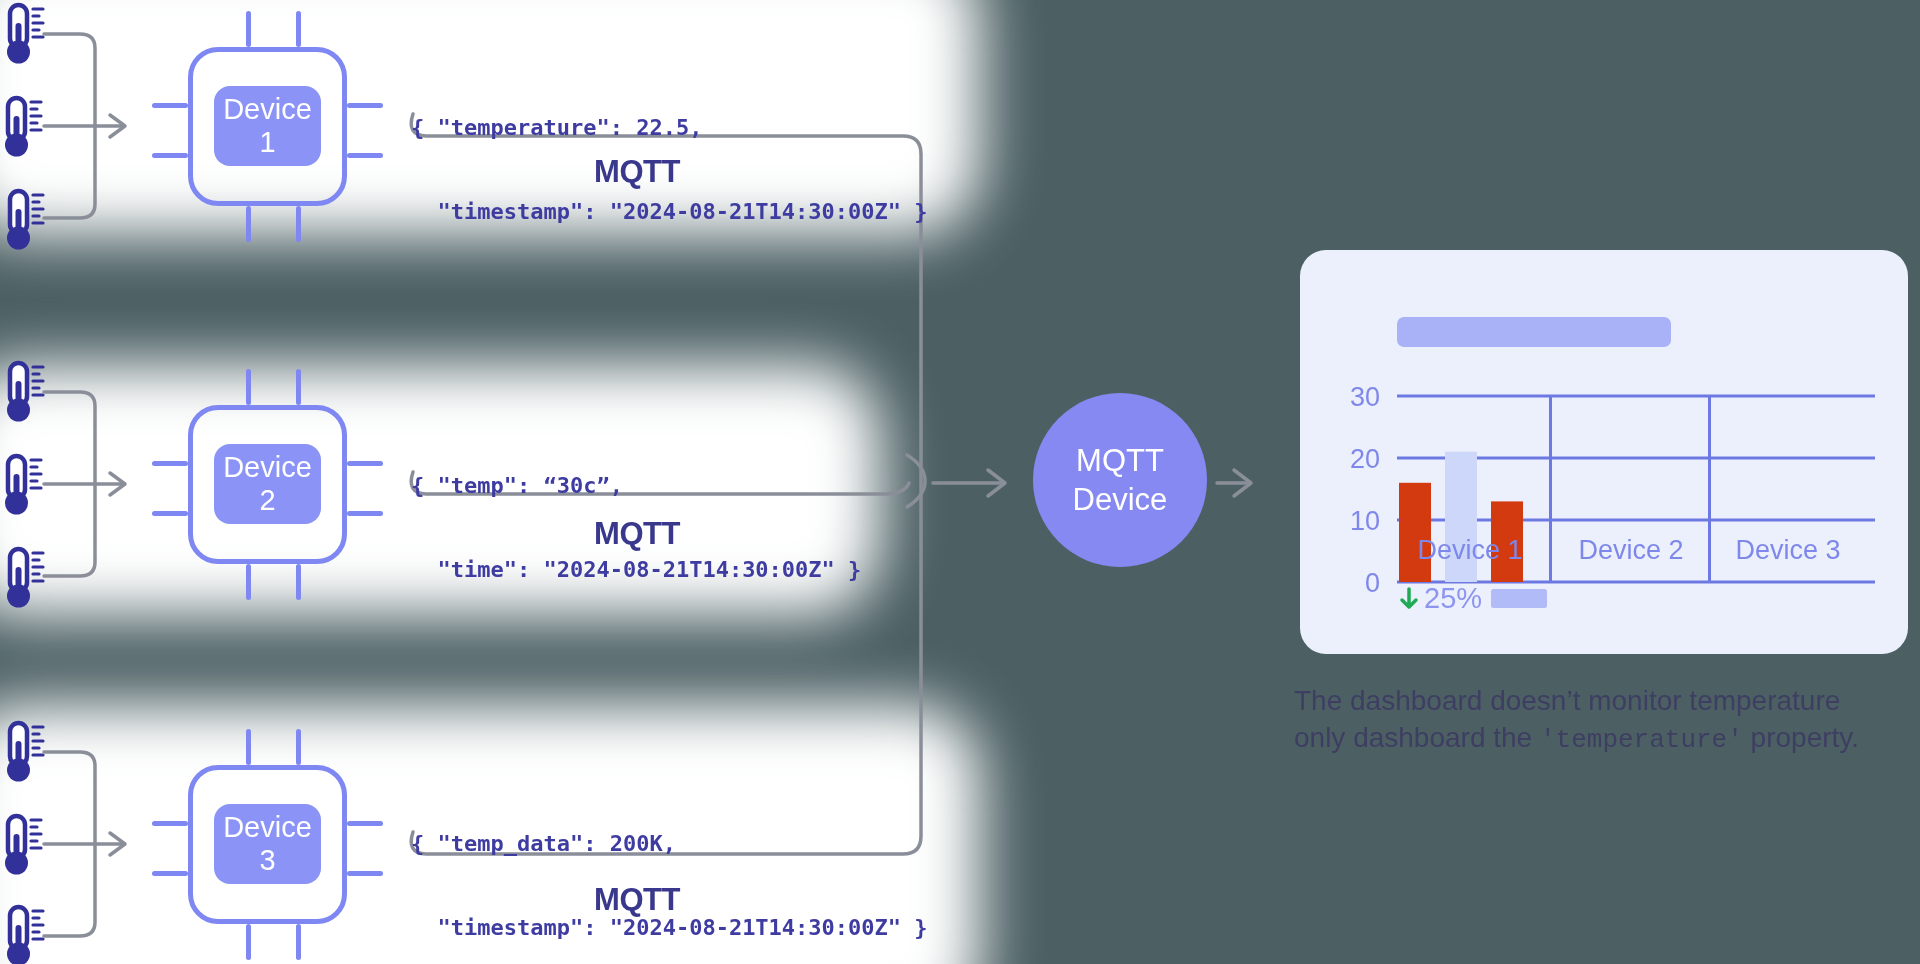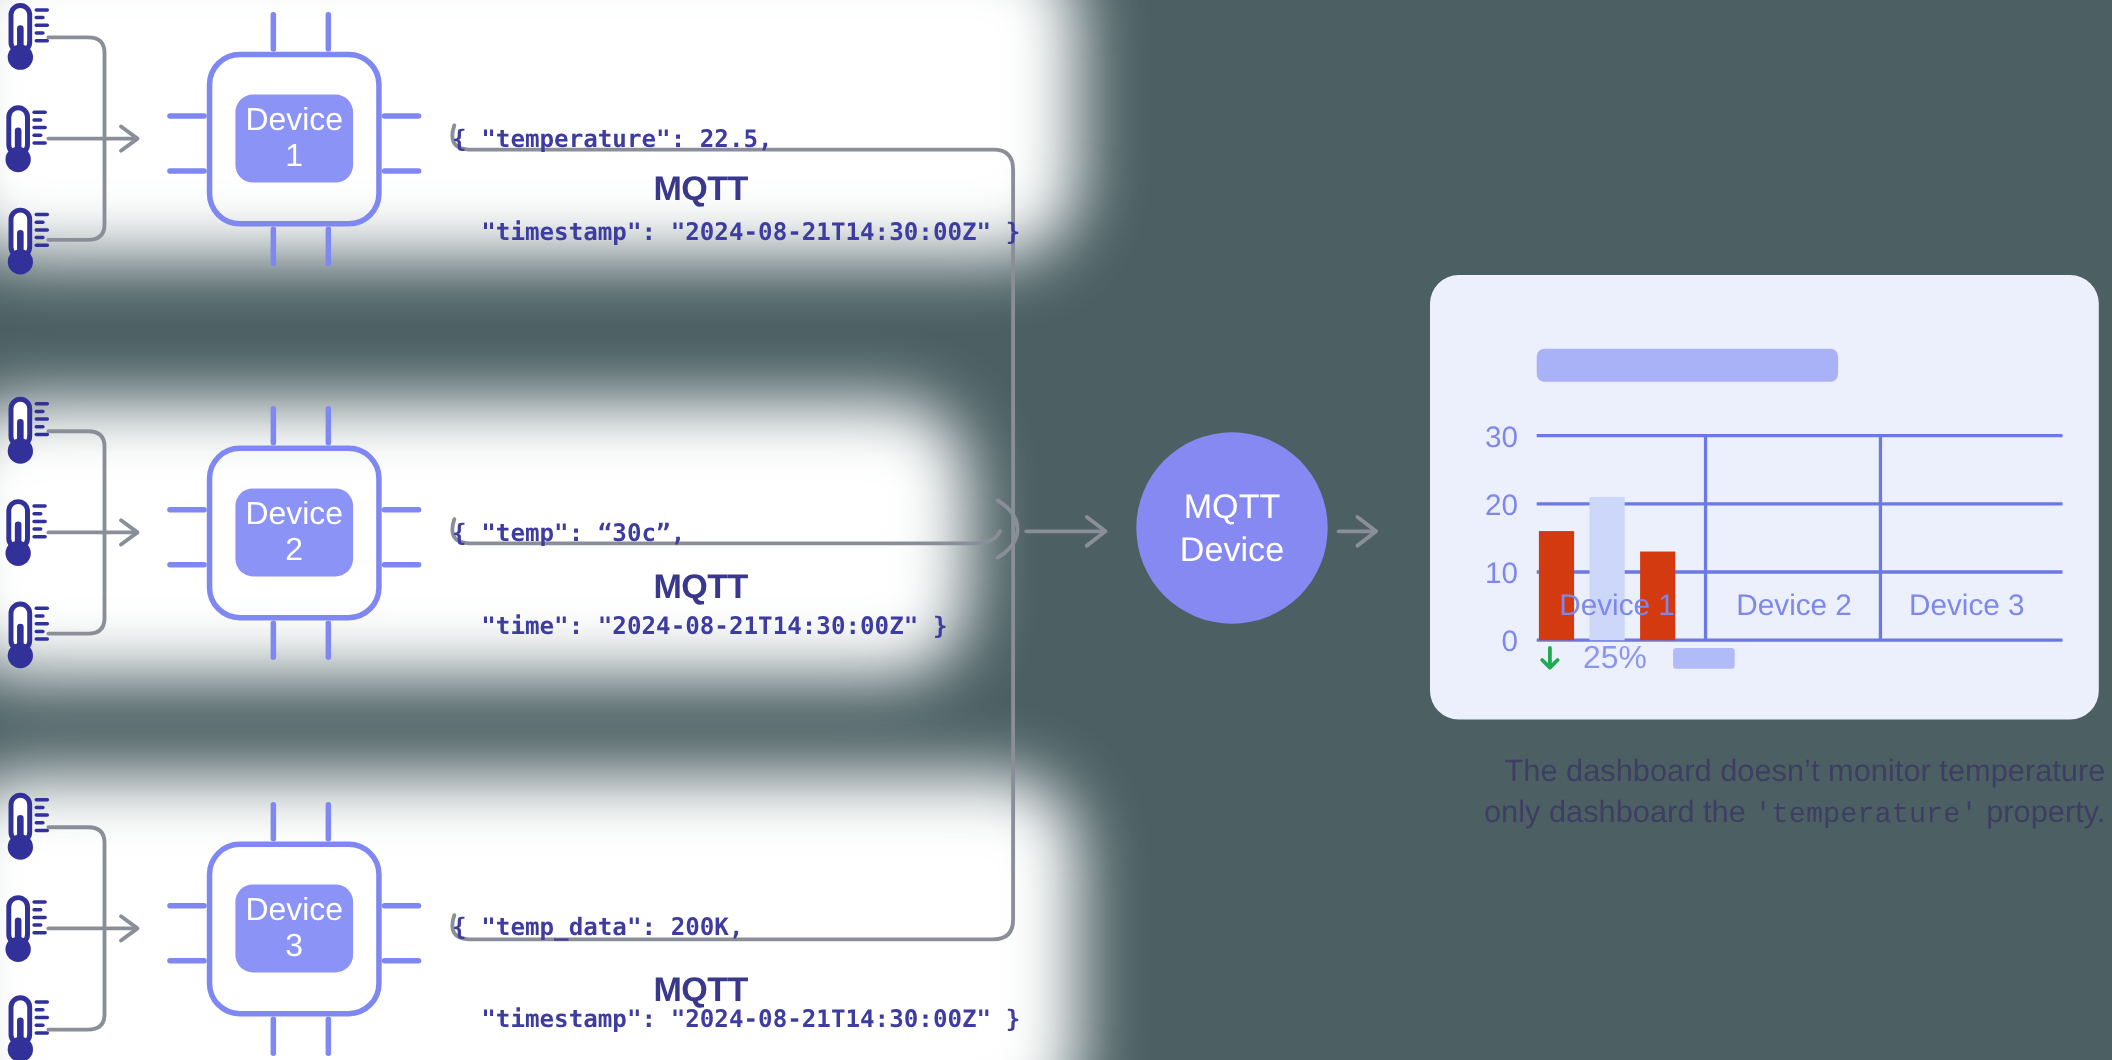--- a/index.html
+++ b/index.html
@@ -39,25 +39,25 @@
 
   .broker{position:absolute;left:1033px;top:393px;width:174px;height:174px;border-radius:50%;
         background:var(--broker-fill);display:flex;flex-direction:column;align-items:center;
         justify-content:center;color:var(--broker-text);font-size:31px;line-height:39px;z-index:2;}
 
   .card{position:absolute;left:1300px;top:250px;width:608px;height:404px;z-index:2;
         background:var(--card-bg);border-radius:26px;}
   .title-bar{position:absolute;left:97px;top:67px;width:274px;height:30px;border-radius:7px;
         background:var(--title-bar);}
   .chart-svg{position:absolute;left:0;top:0;}
-  .legend{position:absolute;left:99px;top:332px;display:flex;align-items:center;gap:20px;}
+  .legend{position:absolute;left:99px;top:332px;display:flex;align-items:center;gap:5px;}
   .legend-text{color:var(--legend-text);font-size:29px;}
   .legend-swatch{width:56px;height:19px;border-radius:2.5px;background:var(--legend-swatch);margin-left:4px;}
 
-  .caption{position:absolute;left:1294px;top:682px;width:620px;z-index:2;text-align:right;
+  .caption{position:absolute;left:1294px;top:682px;width:620px;z-index:2;text-align:left;
         color:var(--caption-text);font-size:28px;line-height:37px;}
   .caption .code{font-family:Liberation Mono, monospace;font-size:26px;}
 </style>
 </head>
 <body>
 
 <div class="stage">
 
   <div class="halo h1"></div>
   <div class="halo h2"></div>

